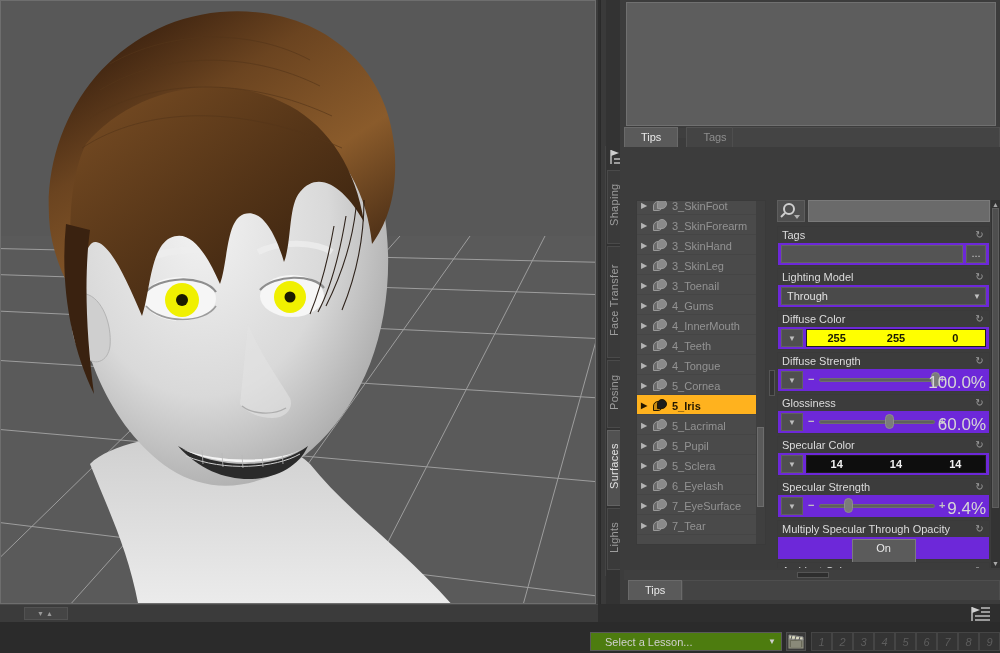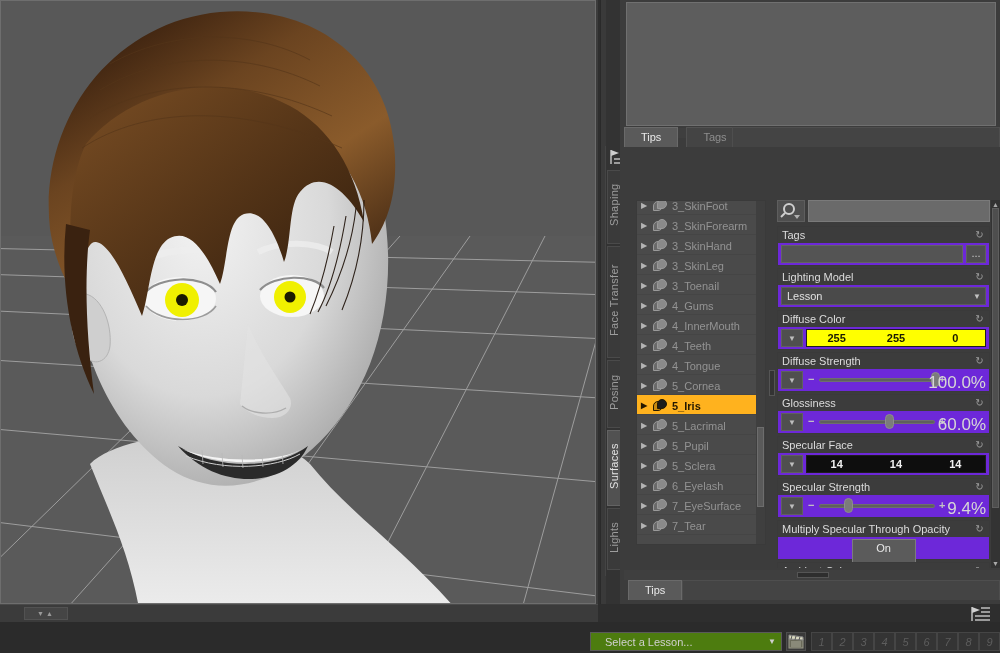--- a/index.html
+++ b/index.html
@@ -533,21 +533,21 @@
         <div class="prop">
           <div class="hdr"><span>Tags</span><span class="reset">↻</span></div>
           <div class="body">
             <div class="tagbox"></div>
             <div class="tagdots">...</div>
           </div>
         </div>
         <div class="prop">
           <div class="hdr"><span>Lighting Model</span><span class="reset">↻</span></div>
           <div class="body">
-            <div class="combo"><span>Lesson</span><span class="car">▼</span></div>
+            <div class="combo"><span>Through</span><span class="car">▼</span></div>
           </div>
         </div>
         <div class="prop">
           <div class="hdr"><span>Diffuse Color</span><span class="reset">↻</span></div>
           <div class="body">
             <div class="dropbtn">▼</div>
             <div class="colorswatch" style="background:#ffff00;color:#1a1a00">
               <span>255</span>
               <span>255</span>
               <span>0</span>
@@ -570,21 +570,21 @@
           <div class="body slider-row">
             <div class="dropbtn">▼</div>
             <span class="minus">−</span>
             <div class="track" style="width:116px"></div>
             <div class="knob" style="left:107px"></div>
             <span class="plus" style="left:161px">+</span>
             <span class="sval">60.0%</span>
           </div>
         </div>
         <div class="prop">
-          <div class="hdr"><span>Specular Face</span><span class="reset">↻</span></div>
+          <div class="hdr"><span>Specular Color</span><span class="reset">↻</span></div>
           <div class="body">
             <div class="dropbtn">▼</div>
             <div class="colorswatch" style="background:#0e0e0e;color:#f0f0f0">
               <span>14</span>
               <span>14</span>
               <span>14</span>
             </div>
           </div>
         </div>
         <div class="prop">

